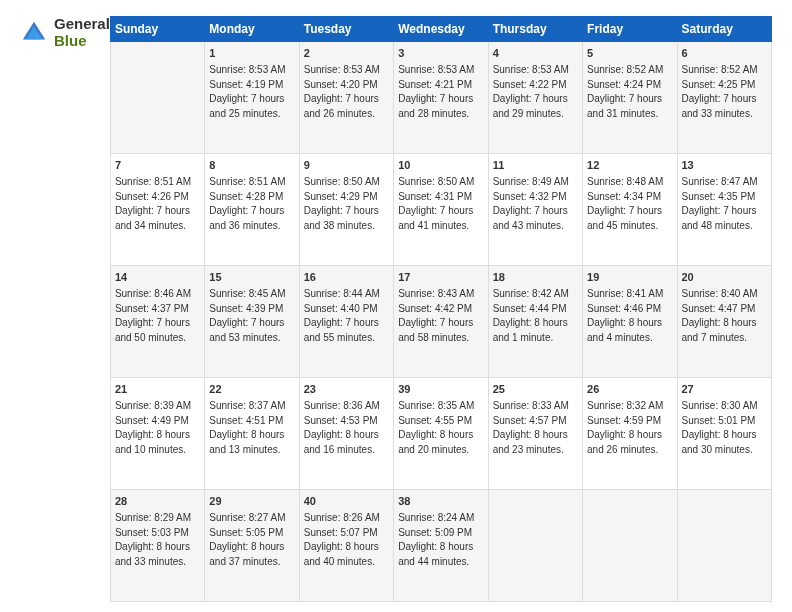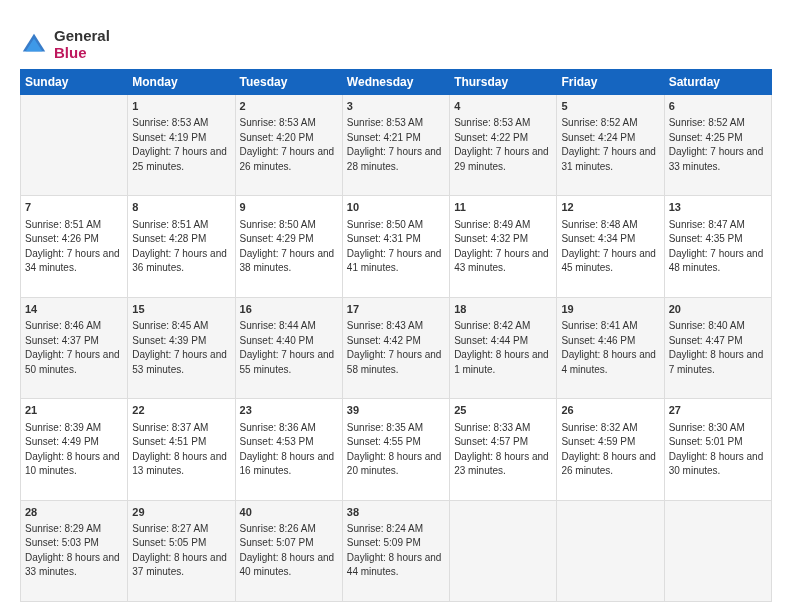--- a/index.html
+++ b/index.html
@@ -6,23 +6,22 @@
     body {
       font-family: Arial, sans-serif;
       background: #fff;
       width: 792px;
       height: 612px;
       overflow: hidden;
     }
     .page {
       width: 792px;
       height: 612px;
-      padding: 28px 20px 10px 20px;
-      display: flex;
-      flex-direction: column;
+      padding: 16px 20px 10px 20px;
+      display: flex;
     }
     .header {
       display: flex;
       justify-content: space-between;
       align-items: flex-start;
       margin-bottom: 8px;
     }
     .logo {
       display: flex;
       align-items: center;
@@ -34,21 +33,21 @@
       line-height: 1.1;
     }
     .logo-general {
       font-size: 15px;
       font-weight: bold;
       color: #333;
     }
     .logo-blue {
       font-size: 15px;
       font-weight: bold;
-      color: #be185d;
+      color: #4d7c0f;
     }
     .logo-icon {
       width: 28px;
       height: 28px;
       margin-right: 2px;
     }
     .title-block {
       text-align: right;
     }
     .month-title {

